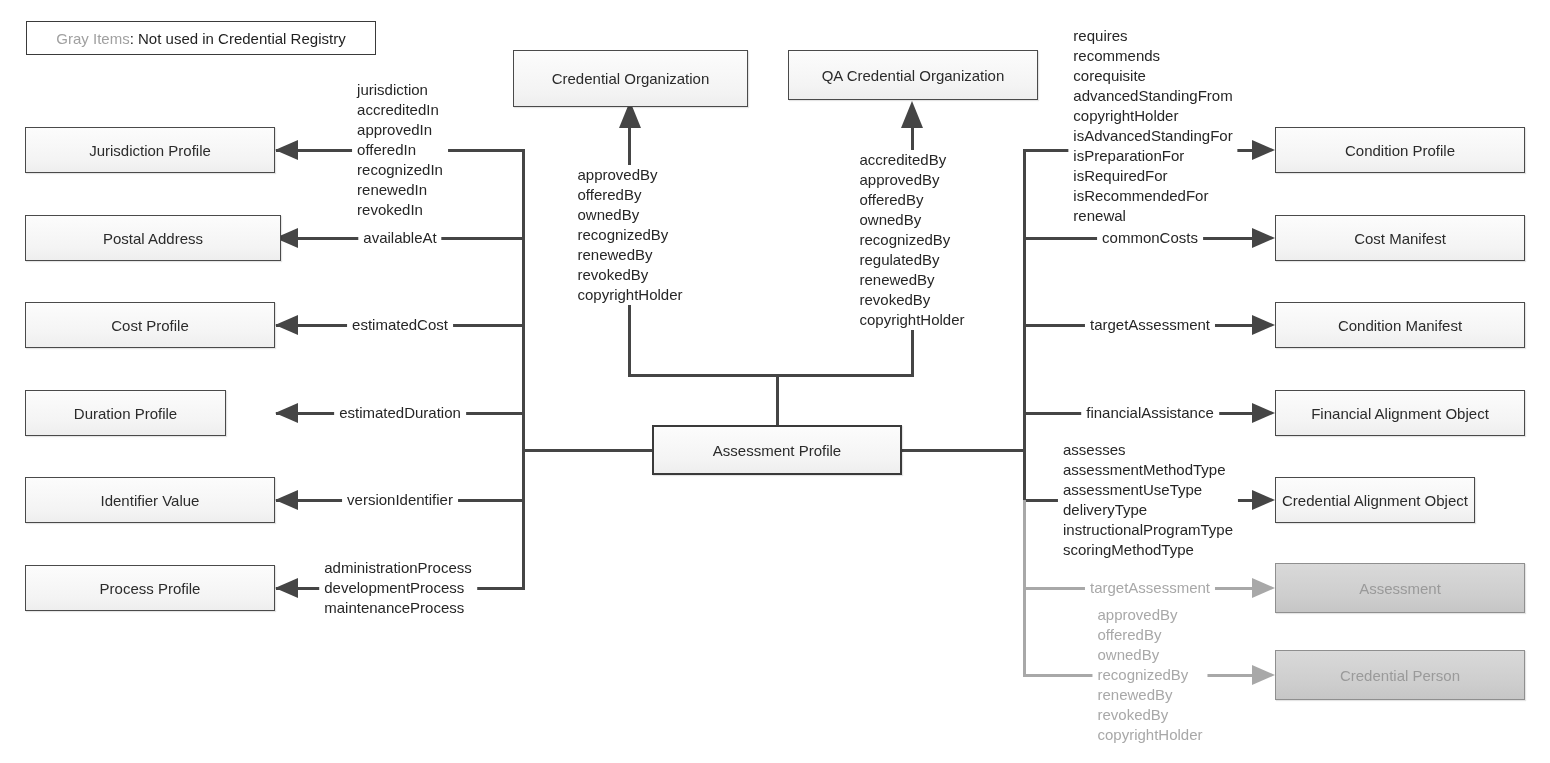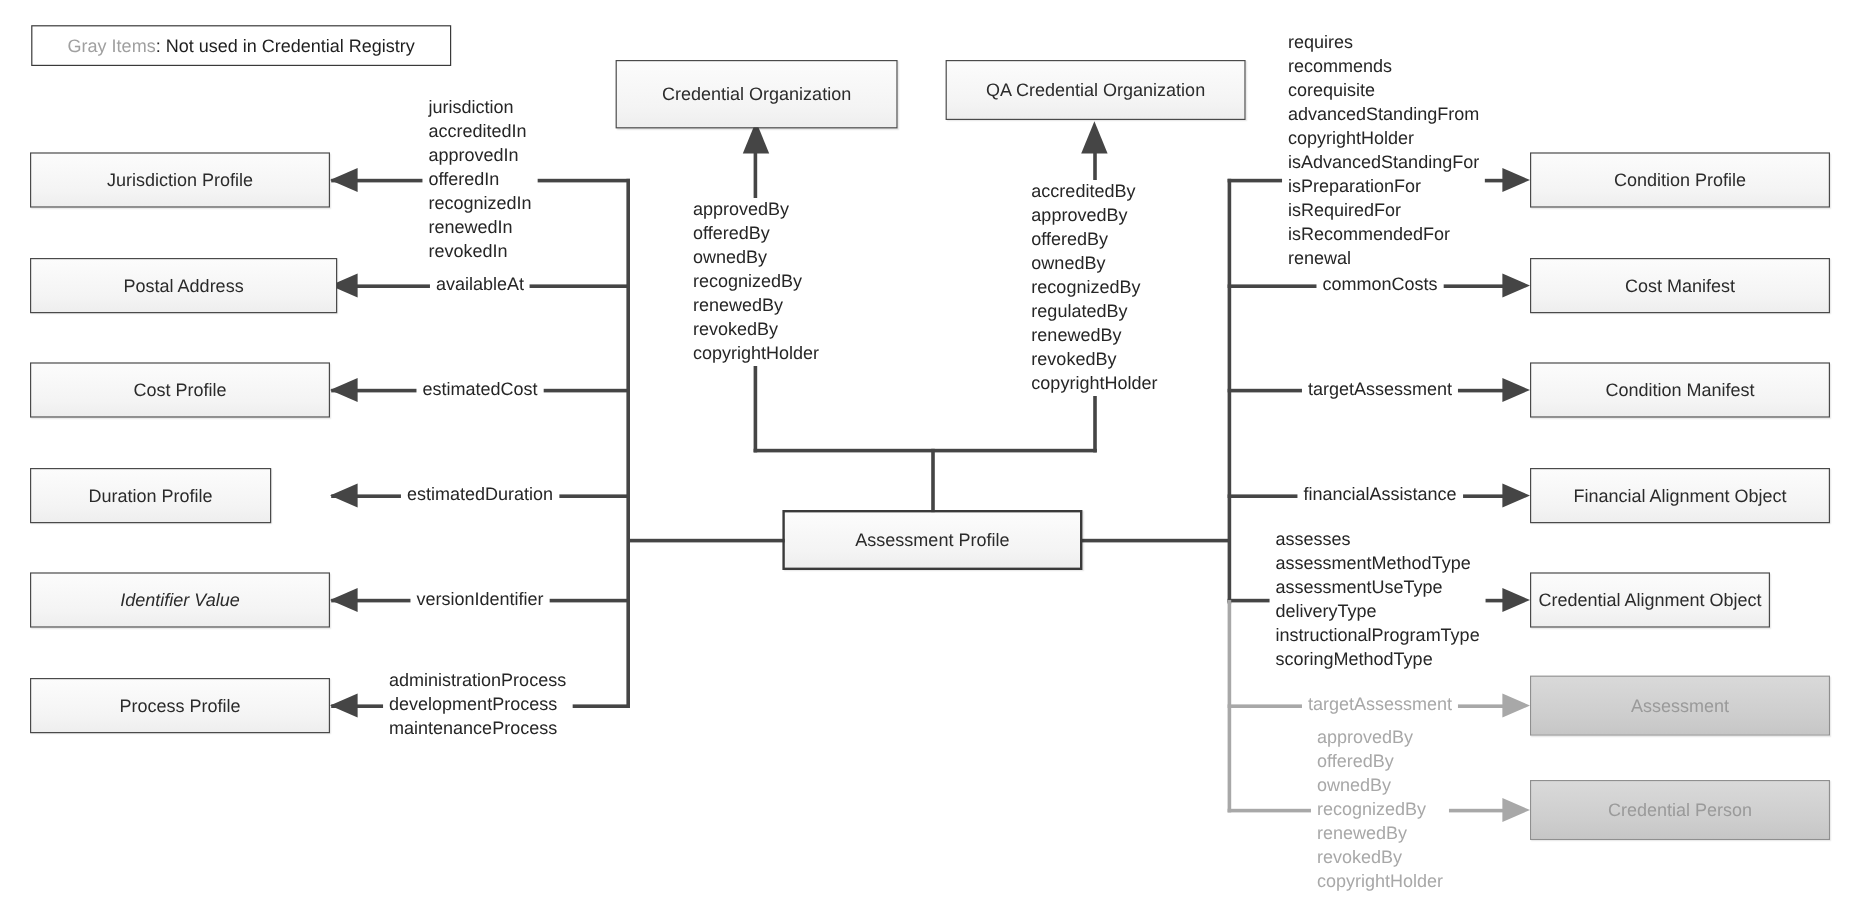--- a/index.html
+++ b/index.html
@@ -184,21 +184,21 @@
   </div>
   <div class="node" style="left:25px;top:215px;width:256px;height:46px;">
     <span>Postal Address</span>
   </div>
   <div class="node" style="left:25px;top:302px;width:250px;height:46px;">
     <span>Cost Profile</span>
   </div>
   <div class="node" style="left:25px;top:390px;width:201px;height:46px;">
     <span>Duration Profile</span>
   </div>
-  <div class="node" style="left:25px;top:477px;width:250px;height:46px;font-style:italic;">
+  <div class="node" style="left:25px;top:477px;width:250px;height:46px;">
     <span>Identifier Value</span>
   </div>
   <div class="node" style="left:25px;top:565px;width:250px;height:46px;">
     <span>Process Profile</span>
   </div>
 
   <div class="node" style="left:1275px;top:127px;width:250px;height:46px;">
     <span>Condition Profile</span>
   </div>
   <div class="node" style="left:1275px;top:215px;width:250px;height:46px;">

